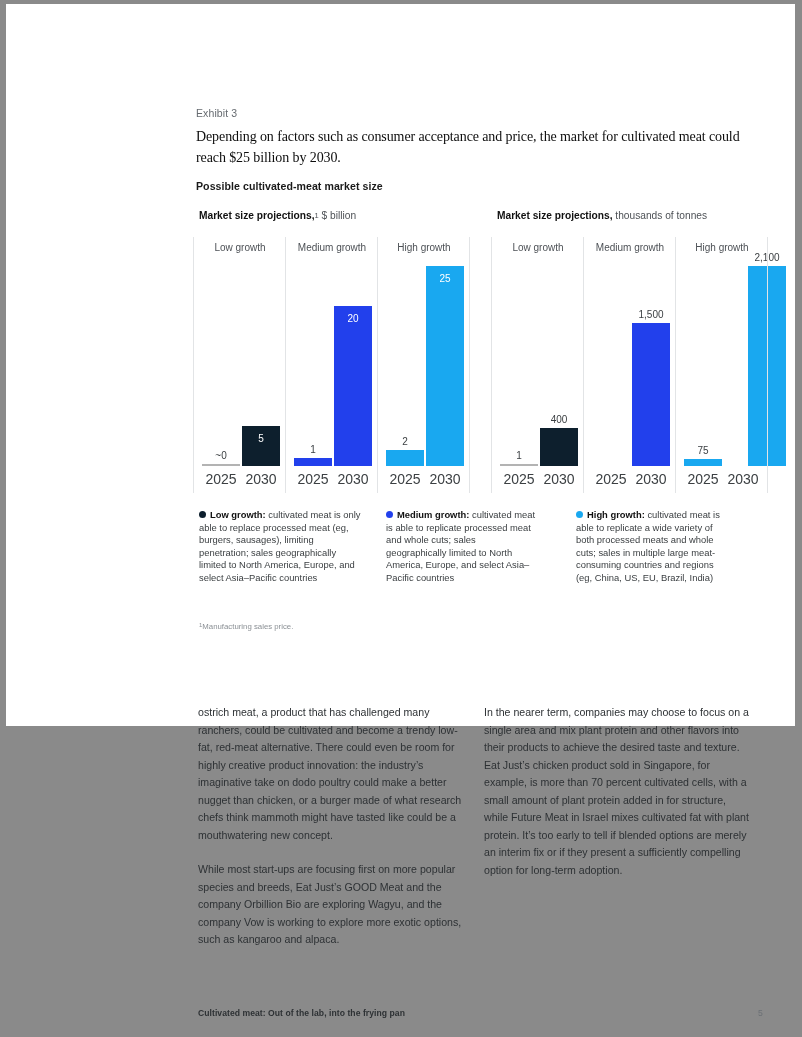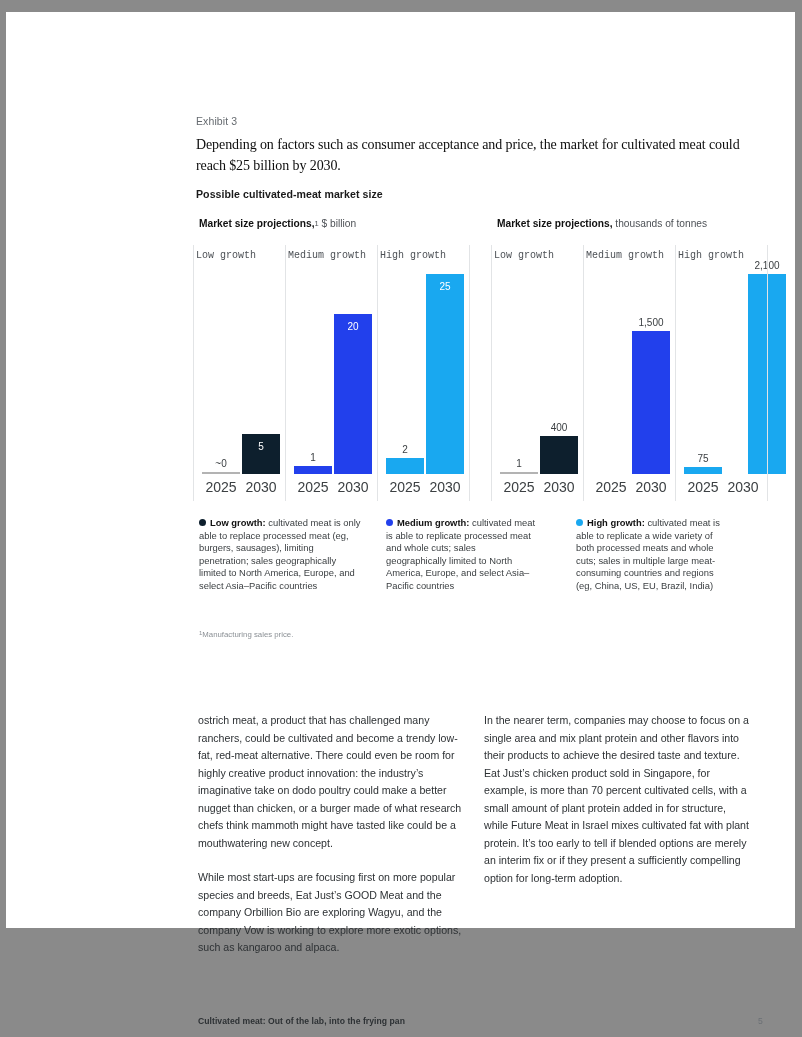--- a/index.html
+++ b/index.html
@@ -9,23 +9,23 @@
   }
   body {
     width: 802px;
     height: 1037px;
     overflow: hidden;
     font-family: "Liberation Sans", sans-serif;
   }
   .page {
     position: absolute;
     left: 6px;
-    top: 12px;
+    top: 4px;
     width: 789px;
-    height: 916px;
+    height: 722px;
     background: #ffffff;
     box-sizing: border-box;
   }
   .content {
     position: absolute;
     left: 190px;
     top: 0;
     width: 570px;
   }
 
@@ -91,25 +91,24 @@
   }
   .group {
     position: absolute;
     top: 0;
     height: 256px;
   }
   .group .glabel {
     position: absolute;
     top: 5px; left: 0;
     width: 100%;
-    text-align: left;
+    text-align: center;
     font-size: 10px;
     color: #4d5156;
     white-space: nowrap;
-    font-family: Liberation Mono, monospace;
   }
   .sep {
     position: absolute;
     top: 0;
     width: 1px;
     height: 256px;
     background: #e2e4e6;
   }
 
   .bars {

